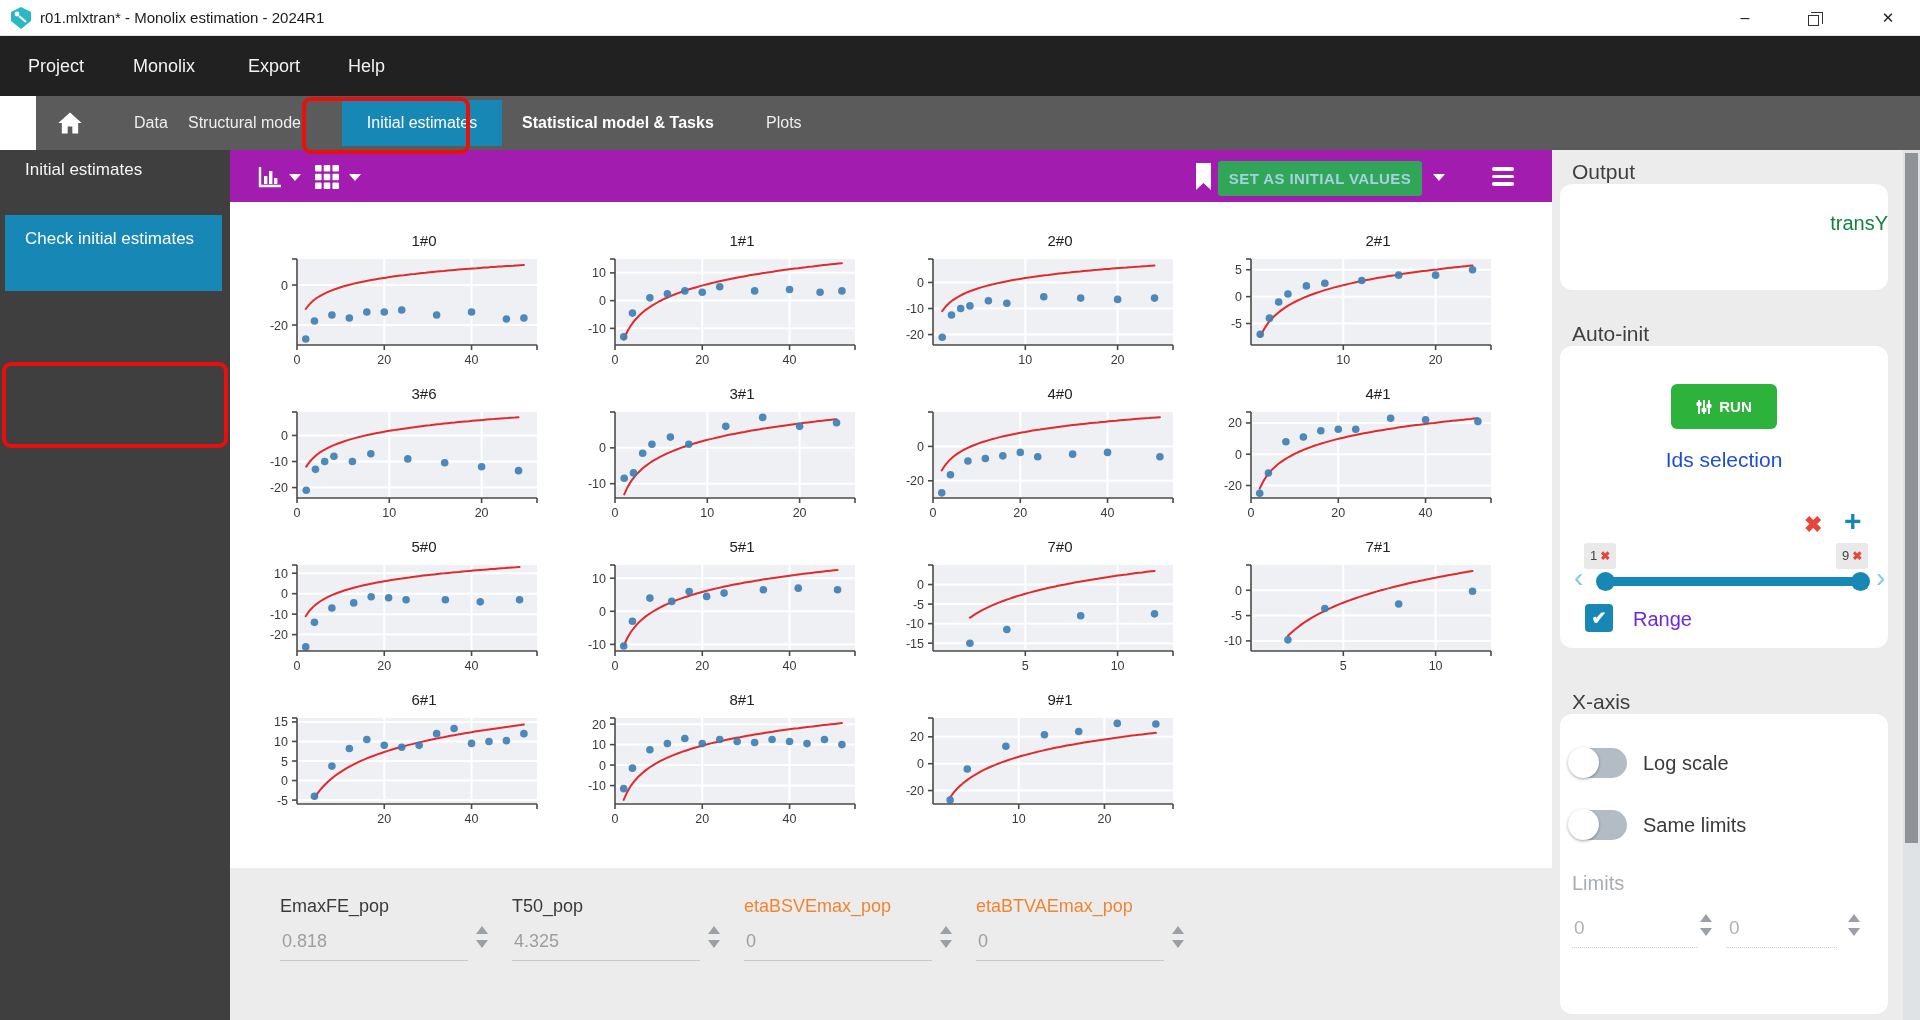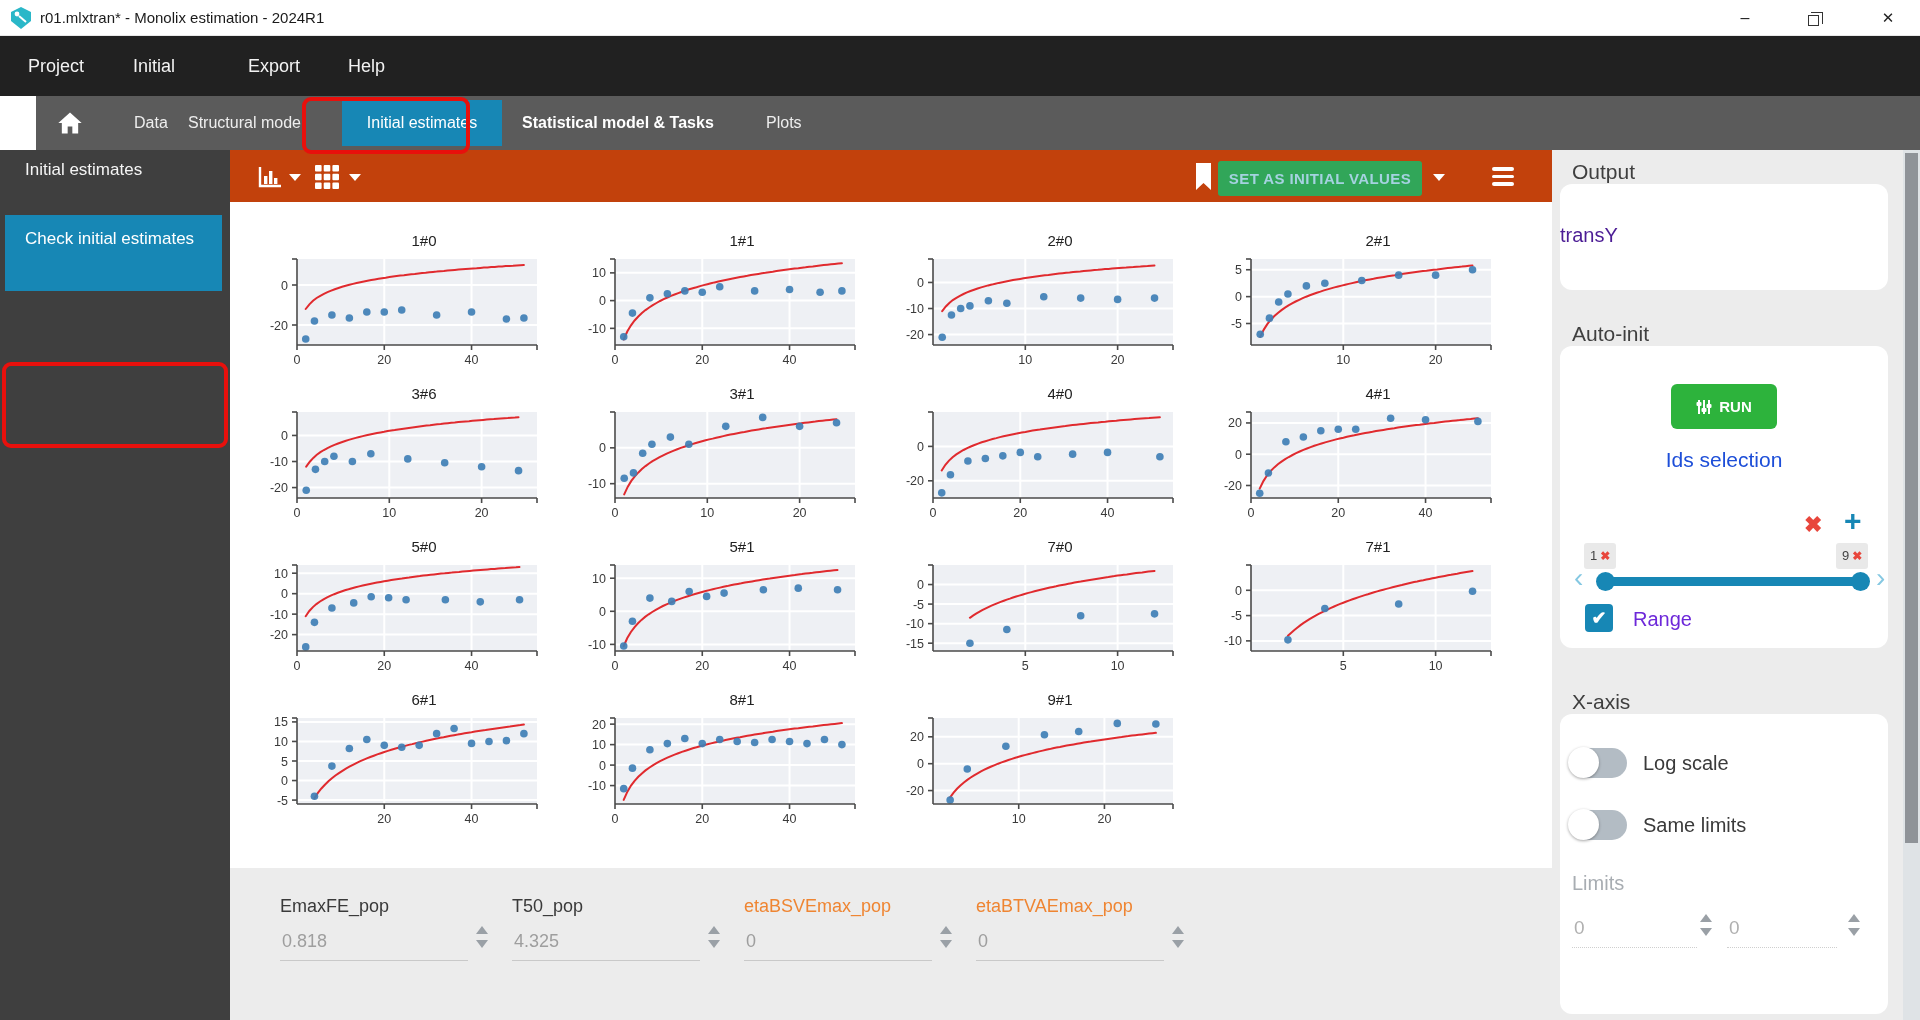--- a/index.html
+++ b/index.html
@@ -31,21 +31,21 @@
 
   
   .annotation { position:absolute; border:4px solid #e8100c; border-radius:9px; pointer-events:none; z-index:60; }
 
   
   #sidebar { position:absolute; left:0; top:150px; width:230px; height:870px; background:#3f3f3f; }
   #sidebar-title { position:absolute; left:25px; top:10px; font-size:17px; color:#f5f5f5; }
   #sidebar-selected { position:absolute; left:5px; top:65px; width:217px; height:76px; background:#1787b5; color:#ffffff; font-size:17px; line-height:30px; padding:9px 0 0 20px; cursor:pointer; }
 
   
-  #toolbar { position:absolute; left:230px; top:150px; width:1322px; height:52px; background:#c2410c; }
+  #toolbar { position:absolute; left:230px; top:150px; width:1322px; height:52px; background:#a21caf; }
   .caret { width:0; height:0; border-left:6px solid transparent; border-right:6px solid transparent; border-top:7px solid #fff; position:absolute; }
   #set-btn { position:absolute; left:988px; top:11px; width:204px; height:35px; background:#31a659; border:none; border-radius:3px; color:#a5d2e0; font-weight:bold; font-size:15px; letter-spacing:0.4px; font-family:"Liberation Sans",sans-serif; cursor:pointer; }
   .hamburger { position:absolute; left:1262px; top:17px; width:22px; cursor:pointer; }
   .hamburger div { height:3.5px; background:#fff; border-radius:2px; margin-bottom:4px; }
 
   
   #content { position:absolute; left:230px; top:202px; width:1322px; height:666px; background:#ffffff; }
   .chart-cell { position:absolute; width:318px; height:153px; }
   .chart-title { text-align:center; padding-left:40px; font-size:15px; color:#222; height:24px; line-height:24px; }
   .chart-cell svg { display:block; font-family:"Liberation Sans",sans-serif; }
@@ -58,21 +58,21 @@
   .param-input { position:absolute; left:0; top:55px; width:188px; height:38px; border:none; border-bottom:1px solid #c9c9c9; background:transparent; color:#9e9e9e; font-size:18px; font-family:"Liberation Sans",sans-serif; outline:none; }
   .spinner { position:absolute; width:14px; height:30px; cursor:pointer; }
   .spin-up { width:0; height:0; border-left:6px solid transparent; border-right:6px solid transparent; border-bottom:8px solid #9aa0a6; margin-bottom:6px; }
   .spin-down { width:0; height:0; border-left:6px solid transparent; border-right:6px solid transparent; border-top:8px solid #9aa0a6; }
   .param .spinner { left:196px; top:58px; }
 
   
   #rightpanel { position:absolute; left:1552px; top:150px; width:368px; height:870px; background:#ececec; }
   .panel-label { position:absolute; font-size:21px; color:#3f3f3f; }
   .card { position:absolute; left:8px; width:328px; background:#ffffff; border-radius:12px; }
-  #output-value { text-align:left; padding-top:40px; font-size:20px; color:#4c1d95; }
+  #output-value { text-align:right; padding-top:28px; font-size:20px; color:#15803d; }
   #run-btn { position:absolute; left:111px; top:38px; width:106px; height:45px; background:#2db33c; border:none; border-radius:6px; color:#fff; font-weight:bold; font-size:15px; font-family:"Liberation Sans",sans-serif; cursor:pointer; }
   #ids-title { position:absolute; left:0; top:102px; width:328px; text-align:center; font-size:21px; color:#1d4ed8; }
   .icon-x { position:absolute; color:#e8463c; font-weight:bold; font-size:22px; cursor:pointer; }
   .icon-plus { position:absolute; color:#1787b5; font-weight:bold; font-size:30px; cursor:pointer; }
   .chip { position:absolute; height:26px; background:#e9e9e9; border-radius:3px; font-size:13px; color:#444; line-height:26px; padding:0 6px; }
   .chip .x { color:#e8463c; font-weight:bold; font-size:12px; margin-left:3px; cursor:pointer; }
   .slider-track { position:absolute; left:40px; top:231px; width:266px; height:9px; border-radius:4px; background:#1787b5; cursor:pointer; }
   .slider-handle { position:absolute; top:-5px; width:19px; height:19px; border-radius:50%; background:#1787b5; cursor:grab; }
   .chev { position:absolute; top:218px; font-size:28px; color:#85c8e2; cursor:pointer; line-height:28px; }
   .checkbox { position:absolute; width:28px; height:28px; background:#1787b5; border-radius:4px; color:#fff; text-align:center; line-height:28px; font-size:18px; font-weight:bold; cursor:pointer; }
@@ -101,21 +101,21 @@
       <path d="M10 10 L17 16" stroke="#ffffff" stroke-width="2"></path>
     </svg>
     <div id="app-title">r01.mlxtran* - Monolix estimation - 2024R1</div>
     <div class="winbtn" id="btn-min">–</div>
     <div class="winbtn" id="btn-max"><span class="restore-glyph"></span></div>
     <div class="winbtn" id="btn-close">✕</div>
   </div>
 
   <div id="menubar">
     <div class="menu-item" style="left:28px;">Project</div>
-    <div class="menu-item" style="left:133px;">Initial</div>
+    <div class="menu-item" style="left:133px;">Monolix</div>
     <div class="menu-item" style="left:248px;">Export</div>
     <div class="menu-item" style="left:348px;">Help</div>
   </div>
 
   <div id="tabbar">
     <svg class="abs" style="left:20px;top:13px;" width="28" height="28" viewBox="0 0 24 24">
       <path d="M12 3 L22 12 L19 12 L19 21 L14 21 L14 15 L10 15 L10 21 L5 21 L5 12 L2 12 Z" fill="#ffffff"></path>
     </svg>
     <div class="tab" style="left:98px;">Data</div>
     <div class="tab" style="left:152px;">Structural model</div>

